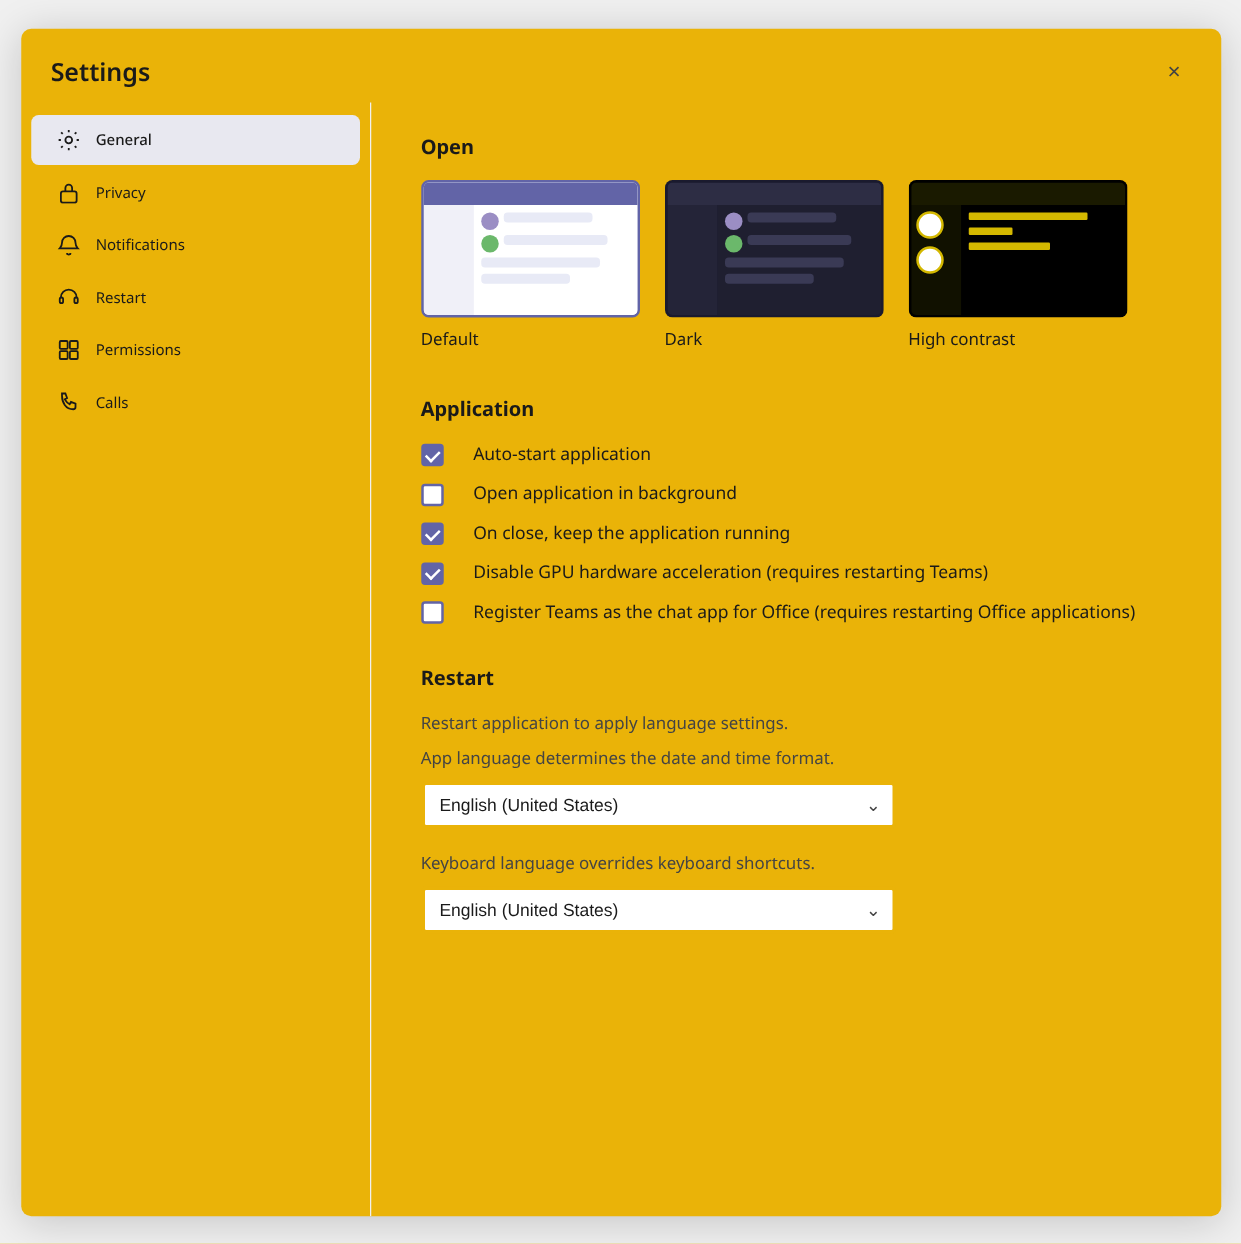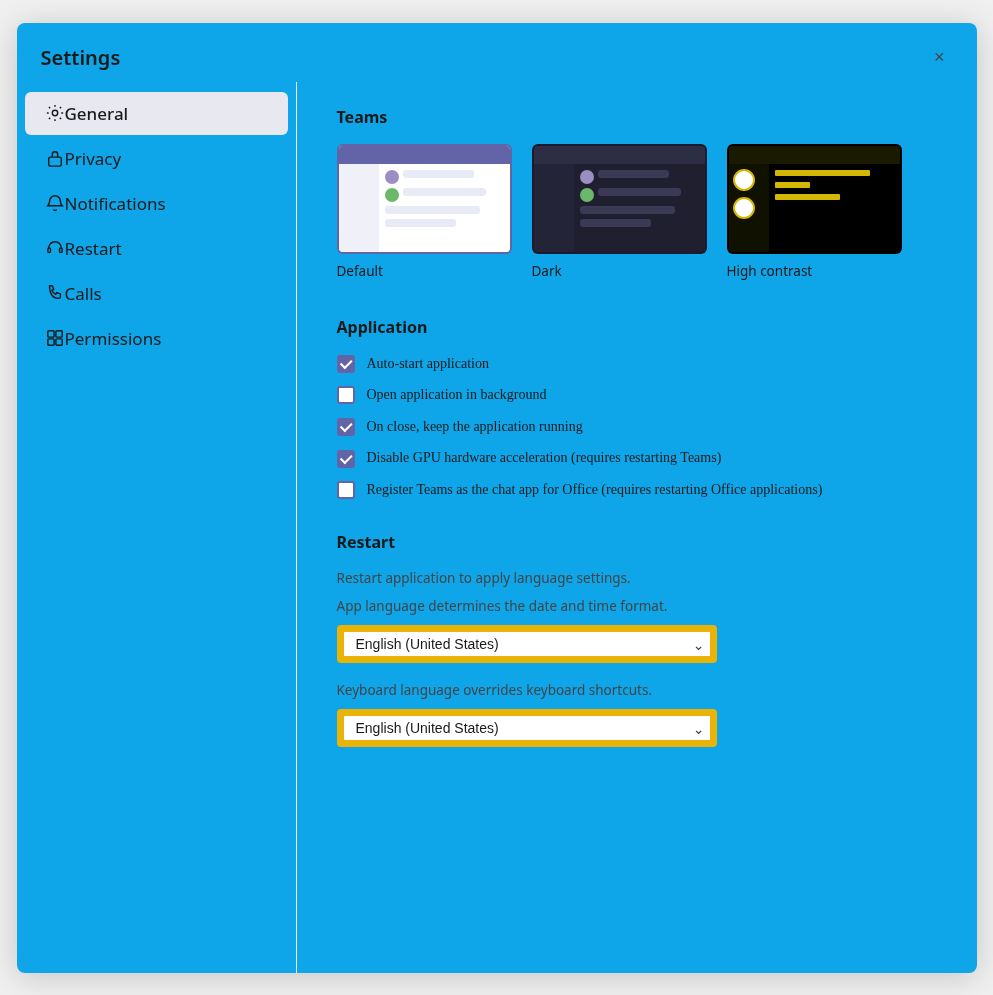--- a/index.html
+++ b/index.html
@@ -5,21 +5,21 @@
     * { box-sizing: border-box; margin: 0; padding: 0; }
     body {
       font-family: 'Segoe UI', system-ui, sans-serif;
       background: #f0f0f0;
       display: flex;
       justify-content: center;
       align-items: center;
       min-height: 100vh;
     }
     .dialog {
-      background: #0ea5e9;
+      background: #eab308;
       width: 960px;
       min-height: 950px;
       border-radius: 8px;
       box-shadow: 0 4px 32px rgba(0,0,0,0.18);
       display: flex;
       flex-direction: column;
       position: relative;
       overflow: hidden;
     }
     .dialog-header {
@@ -49,25 +49,26 @@
     
     .sidebar {
       width: 280px;
       min-width: 280px;
       padding: 8px 0;
       border-right: 1px solid #f0f0f0;
     }
     .sidebar-item {
       display: flex;
       align-items: center;
+      gap: 12px;
       padding: 10px 20px;
       cursor: pointer;
       border-radius: 6px;
       margin: 2px 8px;
-      font-size: 17px;
+      font-size: 12px;
       color: #1a1a1a;
       user-select: none;
     }
     .sidebar-item.active {
       background: #e8e8f0;
       font-weight: 500;
     }
     .sidebar-icon {
       width: 20px;
       height: 20px;
@@ -229,24 +230,23 @@
       margin-bottom: 6px;
     }
     .preview-hc .hc-line.long { width: 80%; }
     .preview-hc .hc-line.medium { width: 55%; }
     
     .app-section {
       margin-bottom: 32px;
     }
     .checkbox-row {
       display: flex;
-      align-items: center;
-      gap: 12px;
+      align-items: flex-end;
+      gap: 24px;
       margin-bottom: 12px;
-      font-family: Liberation Serif, serif;
     }
     .checkbox-wrap {
       width: 18px;
       height: 18px;
       min-width: 18px;
       border: 2px solid #6264a7;
       border-radius: 3px;
       display: flex;
       align-items: center;
       justify-content: center;
@@ -284,21 +284,21 @@
       margin-bottom: 18px;
     }
     .lang-select-container {
       position: relative;
       width: 380px;
       margin-bottom: 4px;
     }
     .lang-select-container select {
       width: 100%;
       height: 38px;
-      border: 7px solid #eab308;
+      border: 3px solid #eab308;
       border-radius: 4px;
       padding: 0 36px 0 12px;
       font-size: 14px;
       color: #1a1a1a;
       background: #fff;
       appearance: none;
       cursor: pointer;
     }
     .lang-select-container .chevron-icon {
       position: absolute;
@@ -356,49 +356,49 @@
 
       <div class="sidebar-item">
         <span class="sidebar-icon">
           <svg width="18" height="18" viewBox="0 0 20 20" fill="none" stroke="#1a1a1a" stroke-width="1.6">
             <path d="M3 10a7 7 0 0 1 14 0"></path>
             <rect x="2" y="10" width="3" height="5" rx="1.5"></rect>
             <rect x="15" y="10" width="3" height="5" rx="1.5"></rect>
           </svg>
         </span>
         <span>Restart</span>
-      </div>
-
-      <div class="sidebar-item">
-        <span class="sidebar-icon">
-          <svg width="18" height="18" viewBox="0 0 20 20" fill="none" stroke="#1a1a1a" stroke-width="1.6">
-            <path d="M4 2h3l1.5 4-2 1.2a11 11 0 0 0 4.3 4.3L12 9.5l4 1.5v3a2 2 0 0 1-2 2C7.16 16 4 9.84 4 4a2 2 0 0 1 0 0z"></path>
-          </svg>
-        </span>
-        <span>Calls</span>
       </div>
 
       <div class="sidebar-item">
         <span class="sidebar-icon">
           <svg width="18" height="18" viewBox="0 0 20 20" fill="none" stroke="#1a1a1a" stroke-width="1.6">
             <rect x="2" y="2" width="7" height="7" rx="1"></rect>
             <rect x="11" y="2" width="7" height="7" rx="1"></rect>
             <rect x="2" y="11" width="7" height="7" rx="1"></rect>
             <rect x="11" y="11" width="7" height="7" rx="1"></rect>
           </svg>
         </span>
         <span>Permissions</span>
       </div>
 
+      <div class="sidebar-item">
+        <span class="sidebar-icon">
+          <svg width="18" height="18" viewBox="0 0 20 20" fill="none" stroke="#1a1a1a" stroke-width="1.6">
+            <path d="M4 2h3l1.5 4-2 1.2a11 11 0 0 0 4.3 4.3L12 9.5l4 1.5v3a2 2 0 0 1-2 2C7.16 16 4 9.84 4 4a2 2 0 0 1 0 0z"></path>
+          </svg>
+        </span>
+        <span>Calls</span>
+      </div>
+
     </nav>
 
     <div class="main-content">
 
       <div class="app-section">
-        <div class="section-title">Teams</div>
+        <div class="section-title">Open</div>
         <div class="theme-row">
 
           <div class="theme-card selected">
             <div class="theme-preview preview-default">
               <div class="preview-topbar"></div>
               <div class="preview-body">
                 <div class="preview-sidebar"></div>
                 <div class="preview-main">
                   <div class="avatar-row">
                     <div class="avatar-circle"></div>

